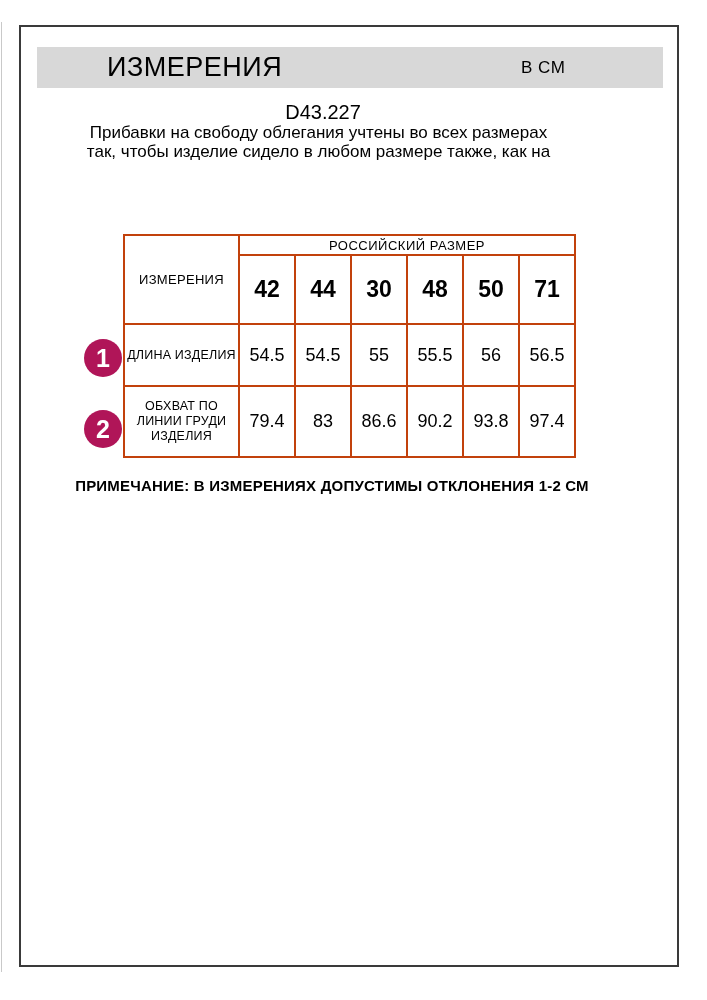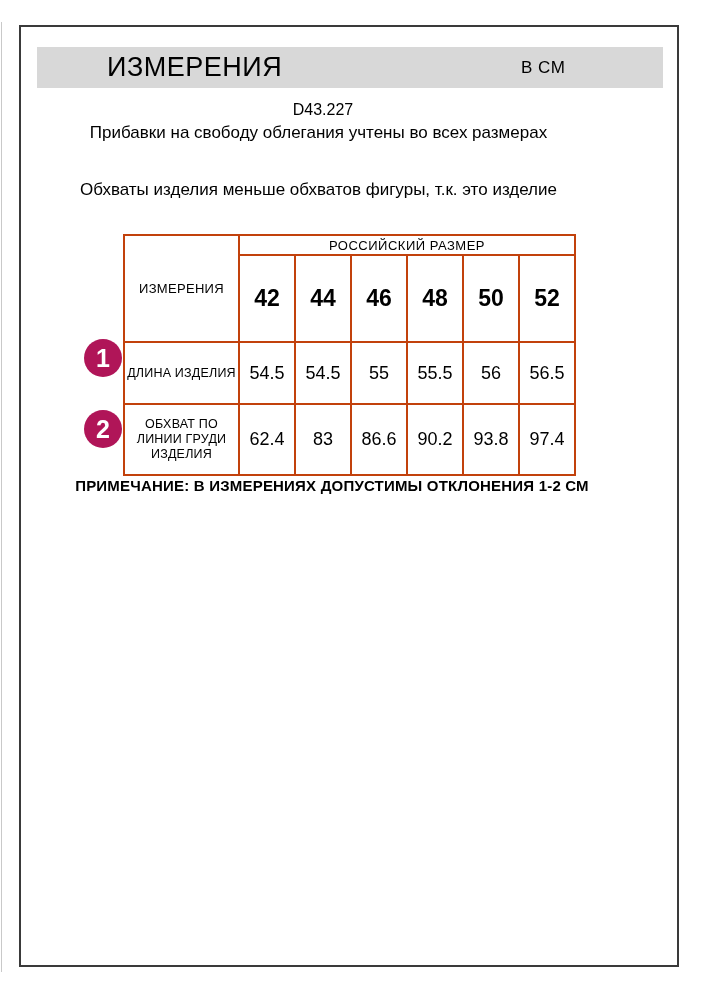--- a/index.html
+++ b/index.html
@@ -76,21 +76,21 @@
     letter-spacing: 0.5px;
     white-space: nowrap;
   }
 
   .product-code {
     position: absolute;
     left: 0;
     top: 101px;
     width: 646px;
     text-align: center;
-    font-size: 16px;
+    font-size: 20px;
     font-weight: 400;
   }
 
   .para {
     position: absolute;
     left: 0;
     width: 637px;
     text-align: center;
     font-size: 17px;
     line-height: 18.7px;
@@ -120,21 +120,21 @@
     font-size: 13px;
     letter-spacing: 0.3px;
   }
   td.cell-group-header {
     height: 20px;
     font-size: 13px;
     letter-spacing: 0.5px;
   }
   tr.row-sizes td {
     width: 56px;
-    height: 87px;
+    height: 69px;
     font-size: 23px;
     font-weight: 700;
   }
   tr.row-data-1 td { height: 62px; }
   tr.row-data-2 td { height: 71px; }
   td.cell-row-label {
     font-size: 12.5px;
     line-height: 15px;
     letter-spacing: 0.2px;
     padding: 0 13px;
@@ -180,52 +180,52 @@
 
 <div class="header-band" style="background: rgb(216, 216, 216);">
   <span class="t-measurements">ИЗМЕРЕНИЯ</span>
   <span class="t-unit">В СМ</span>
 </div>
 
 <div class="product-code">D43.227</div>
 
 <div class="para para-1">
   <span>Прибавки на свободу облегания учтены во всех размерах</span>
+  <span>так, чтобы изделие сидело в любом размере также, как на</span>
 </div>
 
 <div class="para para-2">
-  <span>Обхваты изделия меньше обхватов фигуры, т.к. это изделие</span>
 </div>
 
 <table class="size-table">
   <tbody>
       <tr>
     <td rowspan="2" class="cell-meas-header">ИЗМЕРЕНИЯ</td>
     <td colspan="6" class="cell-group-header">РОССИЙСКИЙ РАЗМЕР</td>
   </tr>
   <tr class="row-sizes">
     <td>42</td>
     <td>44</td>
-    <td>46</td>
+    <td>30</td>
     <td>48</td>
     <td>50</td>
-    <td>52</td>
+    <td>71</td>
   </tr>
   <tr class="row-data-1">
     <td class="cell-row-label">ДЛИНА ИЗДЕЛИЯ</td>
     <td class="cell-value">54.5</td>
     <td class="cell-value">54.5</td>
     <td class="cell-value">55</td>
     <td class="cell-value">55.5</td>
     <td class="cell-value">56</td>
     <td class="cell-value">56.5</td>
   </tr>
   <tr class="row-data-2">
     <td class="cell-row-label">ОБХВАТ ПО ЛИНИИ ГРУДИ ИЗДЕЛИЯ</td>
-    <td class="cell-value">62.4</td>
+    <td class="cell-value">79.4</td>
     <td class="cell-value">83</td>
     <td class="cell-value">86.6</td>
     <td class="cell-value">90.2</td>
     <td class="cell-value">93.8</td>
     <td class="cell-value">97.4</td>
   </tr>
 </tbody>
   </table>
 
 <div class="badge badge-1" style="background: rgb(176, 21, 88);">1</div>

